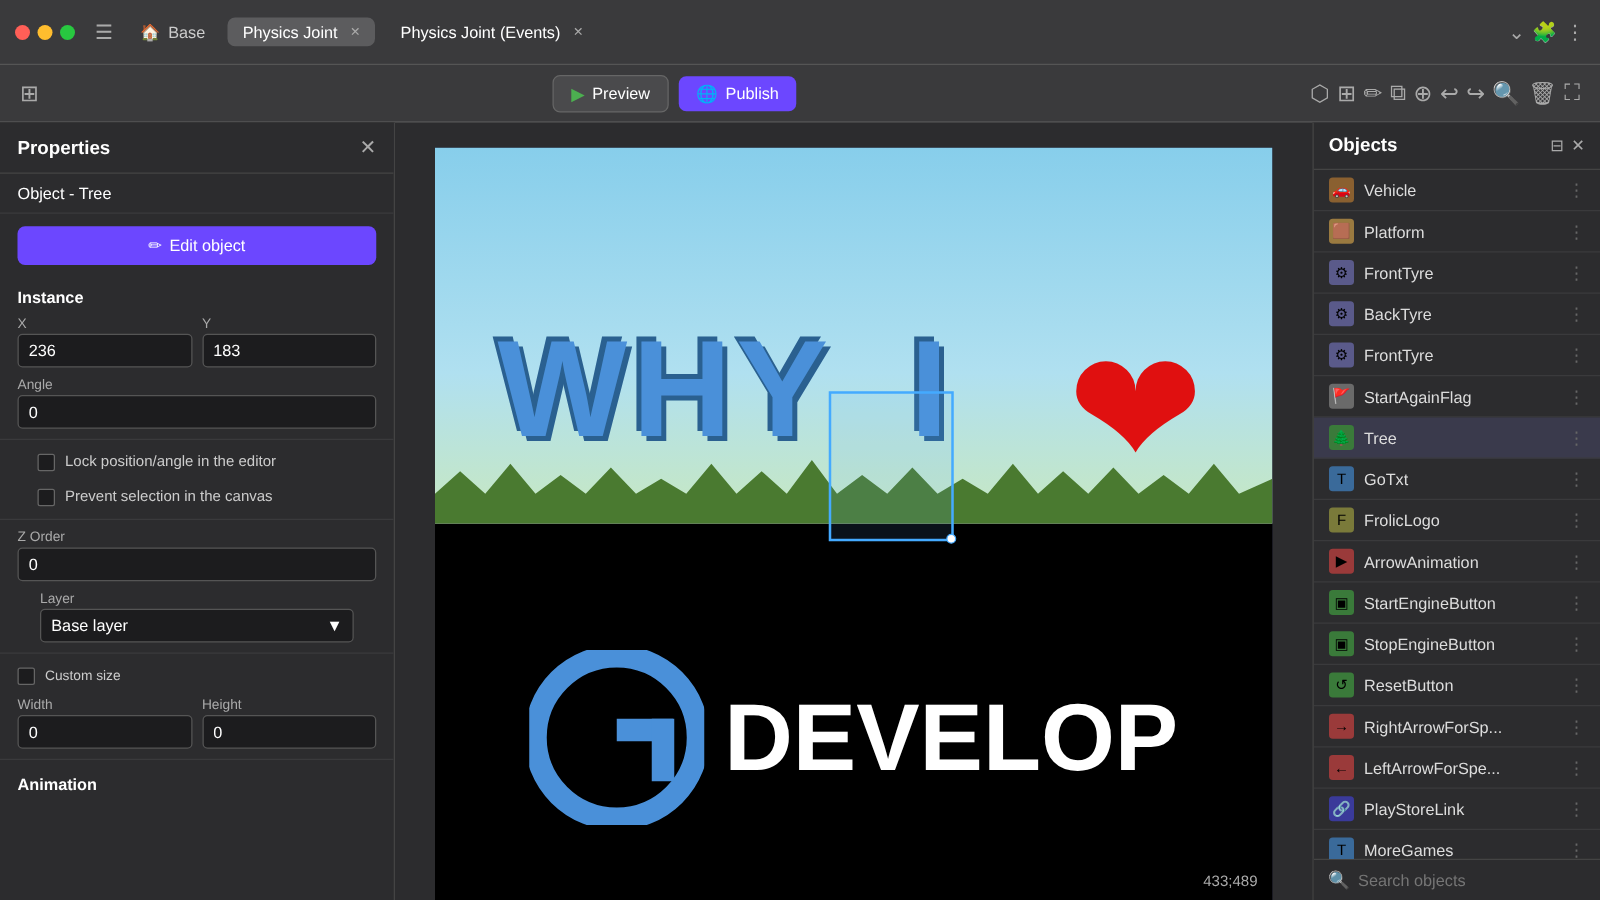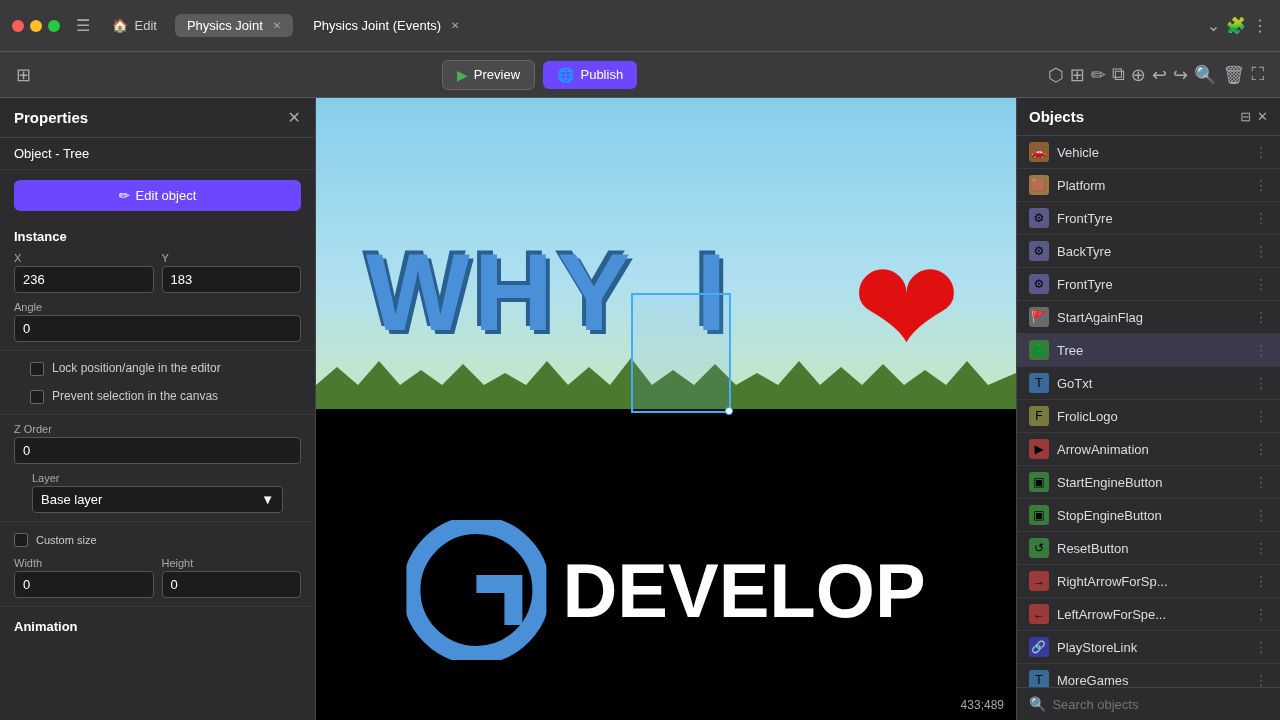--- a/index.html
+++ b/index.html
@@ -84,20 +84,21 @@
       background: #6c47ff; color: #fff; border: none;
       padding: 6px 14px; border-radius: 6px; cursor: pointer; font-size: 13px;
     }
     .play-icon { color: #4caf50; font-size: 14px; }
     .globe-icon { font-size: 14px; }
 
     
     .main-content {
       display: flex;
       height: calc(720px - 98px);
+      gap: 32px;
     }
 
     
     .left-panel {
       width: 316px;
       background: #2c2c2e;
       border-right: 1px solid #444;
       overflow-y: auto;
       flex-shrink: 0;
     }
@@ -173,20 +174,21 @@
     .custom-size-label { color: #ccc; font-size: 11px; text-align: center; }
 
     .divider { height: 1px; background: #3a3a3c; margin: 4px 0; }
 
     
     .canvas-area {
       flex: 1;
       background: #1a1a2e;
       position: relative;
       overflow: hidden;
+      margin-top: 20px;
     }
 
     .canvas-bg-top {
       position: absolute; top: 0; left: 0; right: 0;
       height: 50%;
       background: linear-gradient(180deg, #87ceeb 0%, #b0e0f0 60%, #c8e8c0 100%);
     }
     .canvas-bg-bottom {
       position: absolute; bottom: 0; left: 0; right: 0;
       height: 50%;
@@ -254,21 +256,21 @@
     }
 
     
     .canvas-coords {
       position: absolute; bottom: 8px; right: 12px;
       color: #aaa; font-size: 12px;
     }
 
     
     .right-panel {
-      width: 264px;
+      width: 230px;
       background: #2c2c2e;
       border-left: 1px solid #444;
       display: flex; flex-direction: column;
       flex-shrink: 0;
     }
 
     .objects-header {
       display: flex; align-items: center; justify-content: space-between;
       padding: 10px 12px;
       border-bottom: 1px solid #444;
@@ -316,21 +318,21 @@
 
 <div class="titlebar">
   <div class="traffic-lights">
     <div class="traffic-light tl-red"></div>
     <div class="traffic-light tl-yellow"></div>
     <div class="traffic-light tl-green"></div>
   </div>
   <span class="titlebar-menu-icon">☰</span>
   <div class="tab-home">
     <span>🏠</span>
-    <span>Edit</span>
+    <span>Base</span>
   </div>
   <div class="tab-item active">
     <span>Physics Joint</span>
     <span class="tab-close">✕</span>
   </div>
   <div class="tab-item">
     <span>Physics Joint (Events)</span>
     <span class="tab-close">✕</span>
   </div>
   <div class="titlebar-spacer"></div>

